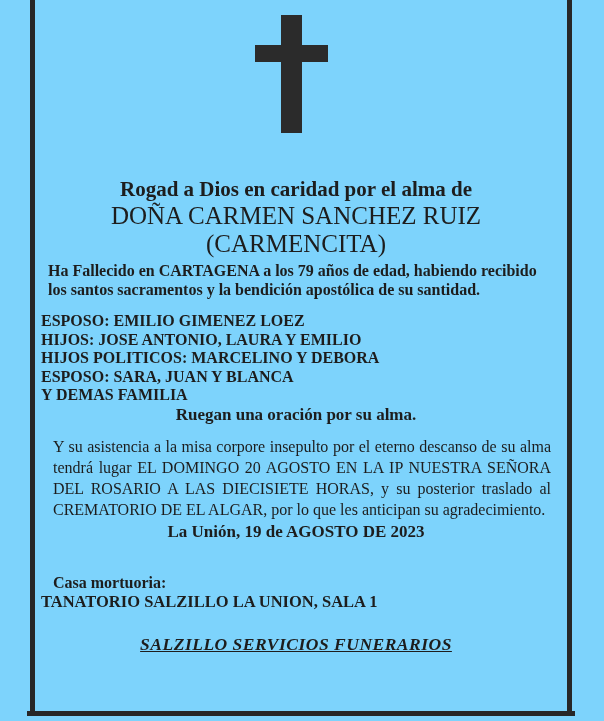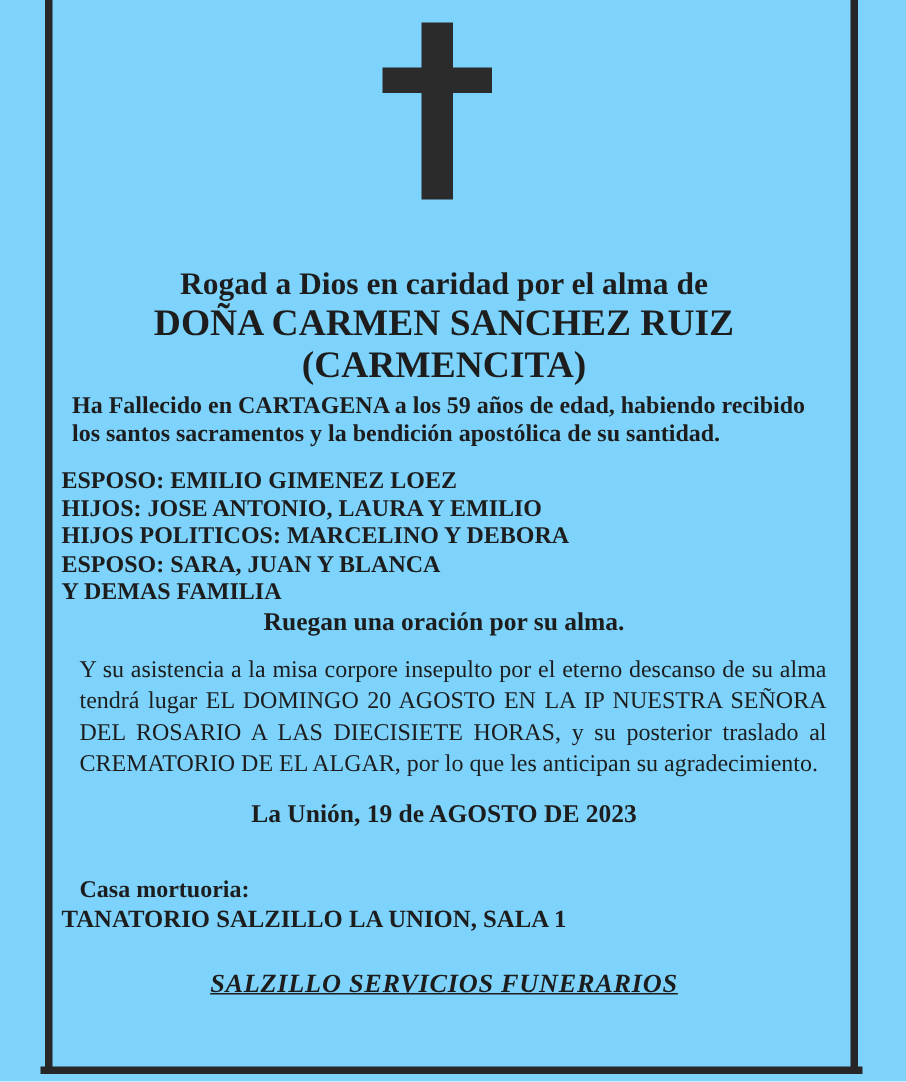--- a/index.html
+++ b/index.html
@@ -46,21 +46,21 @@
   }
   .invocation {
     margin-top: 43px;
     text-align: center;
     font-weight: bold;
     font-size: 21px;
     line-height: 26px;
   }
   .name, .nickname {
     text-align: center;
-    font-weight: bold;
+    font-weight: normal;
     font-size: 25px;
     line-height: 28px;
   }
   .death-text {
     margin: 3px 0 0 0;
     padding-left: 7px;
     font-weight: bold;
     font-size: 16px;
     line-height: 19px;
   }
@@ -86,21 +86,21 @@
     line-height: 19px;
   }
   .announcement {
     margin: 12px 0 0 12px;
     text-align: justify;
     font-weight: normal;
     font-size: 16px;
     line-height: 21px;
   }
   .dateline {
-    margin-top: 13px;
+    margin-top: 2px;
     text-align: center;
     font-weight: bold;
     font-size: 17px;
     line-height: 19px;
   }
   .mortuary-label {
     margin-top: 32px;
     font-weight: bold;
     font-size: 16px;
     line-height: 19px;
@@ -134,21 +134,21 @@
 
     <div class="cross">
       <div class="cross-v"></div>
       <div class="cross-h"></div>
     </div>
 
     <div class="invocation">Rogad a Dios en caridad por el alma de</div>
     <div class="name">DOÑA CARMEN SANCHEZ RUIZ</div>
     <div class="nickname">(CARMENCITA)</div>
 
-    <p class="death-text">Ha Fallecido en CARTAGENA a los 59 años de edad, habiendo recibido los santos sacramentos y la bendición apostólica de su santidad.</p>
+    <p class="death-text">Ha Fallecido en CARTAGENA a los 79 años de edad, habiendo recibido los santos sacramentos y la bendición apostólica de su santidad.</p>
 
 
     <div class="family">
       <div class="family-line">ESPOSO: EMILIO GIMENEZ LOEZ</div>
       <div class="family-line">HIJOS: JOSE ANTONIO, LAURA Y EMILIO</div>
       <div class="family-line">HIJOS POLITICOS: MARCELINO Y DEBORA</div>
       <div class="family-line">ESPOSO: SARA, JUAN Y BLANCA</div>
       <div class="family-line">Y DEMAS FAMILIA</div>
     </div>
 

